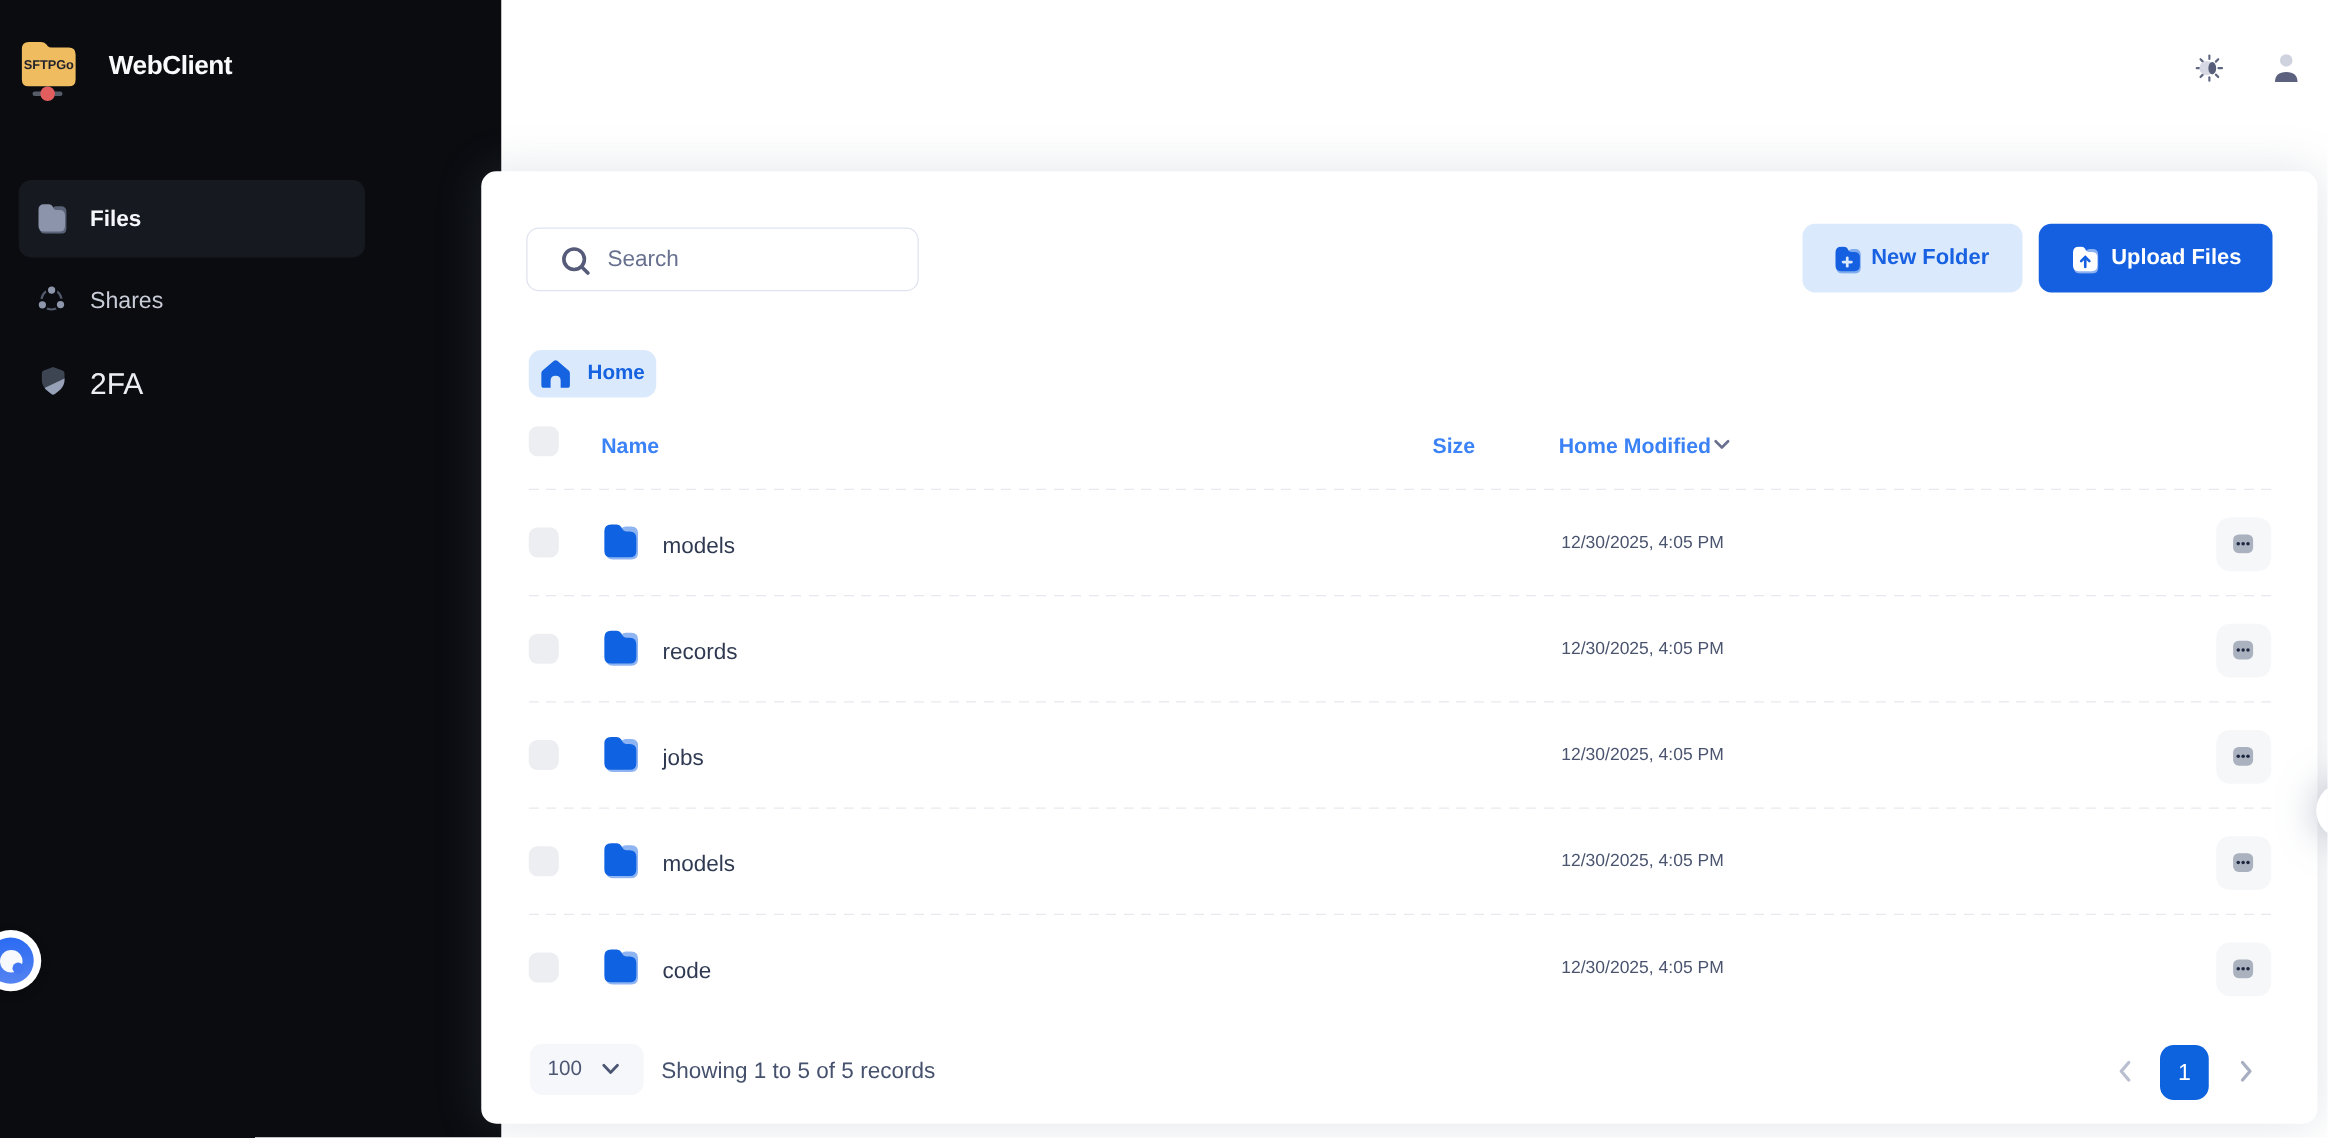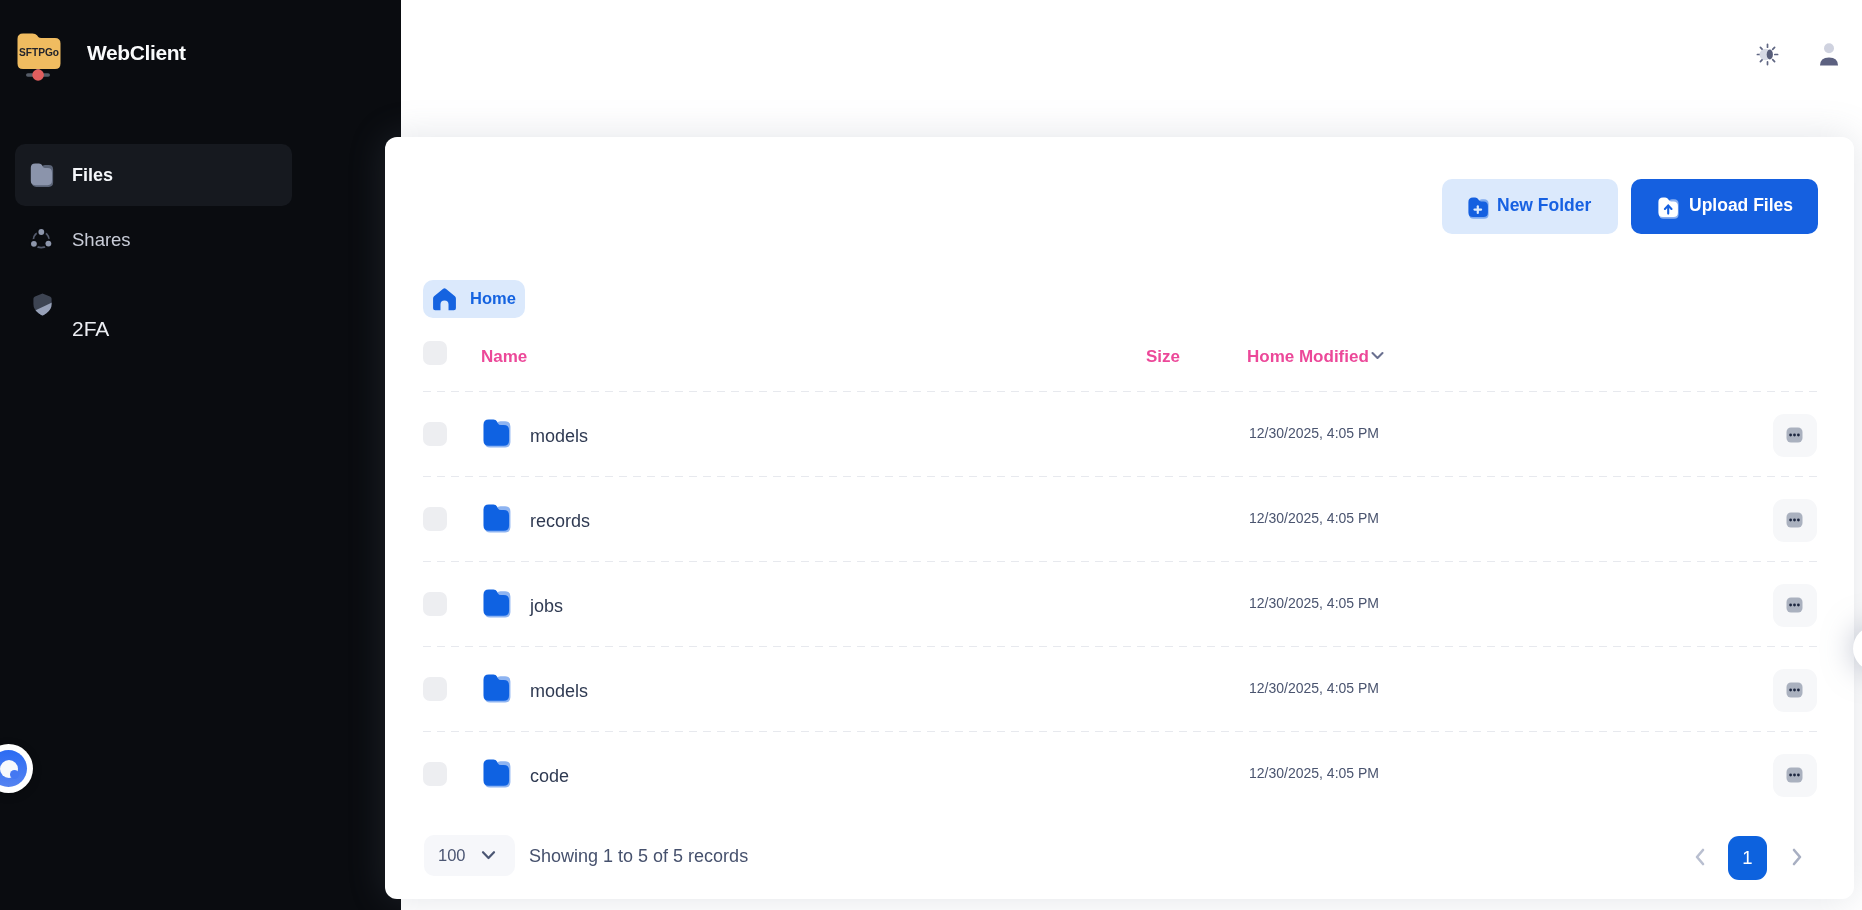--- a/index.html
+++ b/index.html
@@ -7,21 +7,21 @@
   body { font-family:"Liberation Sans", sans-serif; background:#ffffff; position:relative; }
   .abs { position:absolute; }
 
   
   #sidebar { position:absolute; left:0; top:0; width:401px; height:910px; background:#0a0c10; }
   #brand { position:absolute; left:87px; top:41px; font-size:21px; font-weight:bold; color:#fafbfc; letter-spacing:-0.4px; }
   #nav-files { position:absolute; left:15px; top:144px; width:277px; height:62px; border-radius:10px; background:#16191f; }
   .nav-label { position:absolute; left:72px; font-size:18px; }
   #lbl-files  { top:164.5px; color:#f5f7fa; font-weight:700; }
   #lbl-shares { top:229px; color:#c9cdd8; font-weight:400; font-size:18.5px; }
-  #lbl-2fa    { top:294px; color:#eceef3; font-weight:400; font-size:21px;margin-top:23px; }
+  #lbl-2fa    { top:294px; color:#eceef3; font-weight:400; font-size:24px; }
 
   
 
   
   #card { position:absolute; left:385px; top:137px; width:1469px; height:762px;
           background:#ffffff; border-radius:12px;
           box-shadow:0 0 38px rgba(110,122,142,0.20); }
 
   #search { position:absolute; left:36px; top:45px; width:314px; height:51px;
             border:1.5px solid #dfe3ef; border-radius:10px; }
@@ -32,21 +32,21 @@
   #btn-upload   { left:1246px; width:187px; background:#1560e0; color:#ffffff; }
   .btn span { position:absolute; top:16px; }
   #btn-newfolder span { left:55px; }
   #btn-upload span { left:58px; }
 
   #home-chip { position:absolute; left:38px; top:143px; width:102px; height:38px; border-radius:10px; background:#dbe9fc; }
   #home-chip span { position:absolute; left:47px; top:9px; font-size:16.5px; font-weight:700; color:#1563e0; }
 
   .checkbox { position:absolute; width:24px; height:24px; border-radius:7px; background:#edeef1; }
 
-  .hdr { position:absolute; top:209.5px; font-size:17px; font-weight:700; color:#ec4899; }
+  .hdr { position:absolute; top:209.5px; font-size:17px; font-weight:700; color:#3b82f6; }
 
   .sep { position:absolute; left:38px; width:1394px; height:1px;
          background:repeating-linear-gradient(90deg,#e7e9ee 0 8px,transparent 8px 14px); }
 
   .rowname { position:absolute; left:145px; font-size:18px; font-weight:500; color:#2f3a52; }
   .rowdate { position:absolute; left:864px; font-size:14px; color:#4a546f; }
   .action { position:absolute; left:1388px; width:44px; height:43px; border-radius:11px; background:#f6f7f9; }
 
   #pagesel { position:absolute; left:39px; top:698px; width:91px; height:41px; border-radius:10px; background:#f6f7fa; }
   #pagesel span { position:absolute; left:14px; top:11px; font-size:16.5px; color:#4b5673; }
@@ -126,20 +126,27 @@
   <circle cx="11.3" cy="13.5" r="5.7" fill="#d6d9e4"></circle>
   <ellipse cx="15.8" cy="13.5" rx="3.1" ry="5.0" fill="#575d79"></ellipse>
 </svg>
 
 <svg class="abs" style="left:1816px; top:40px;" width="27" height="27" viewBox="0 0 27 27">
   <circle cx="13" cy="8.3" r="5" fill="#cfd2df"></circle>
   <path d="M4 25.6 Q4 17.5 13 17.5 Q22 17.5 22 25.6 Z" fill="#5c6180"></path>
 </svg>
 
 <div id="card">
+  <div id="search">
+    <svg class="abs" style="left:26px; top:13px;" width="25" height="25" viewBox="0 0 25 25">
+      <circle cx="11.3" cy="11.4" r="8.2" fill="none" stroke="#555b78" stroke-width="2.9"></circle>
+      <line x1="17.5" y1="17.6" x2="22.3" y2="22.4" stroke="#555b78" stroke-width="2.9" stroke-linecap="round"></line>
+    </svg>
+    <div class="ph">Search</div>
+  </div>
 
   <div class="btn" id="btn-upload">
     <svg class="abs" style="left:27px; top:17.5px;" width="21" height="22" viewBox="0 0 21 22">
       <path d="M0.4 5 Q0.4 0.4 5 0.4 L7.2 0.4 Q9.2 0.4 10.1 2 L10.7 3.1 Q11.5 4.5 13.1 4.5 L15.4 4.5 Q19.9 4.5 19.9 9 L19.9 15.4 Q19.9 19.9 15.4 19.9 L4.9 19.9 Q0.4 19.9 0.4 15.4 Z" fill="#ffffff" opacity="0.5" transform="matrix(-1 0 0 1 21 1.8)"></path>
       <path d="M0.4 5 Q0.4 0.4 5 0.4 L7.2 0.4 Q9.2 0.4 10.1 2 L10.7 3.1 Q11.5 4.5 13.1 4.5 L15.4 4.5 Q19.9 4.5 19.9 9 L19.9 15.4 Q19.9 19.9 15.4 19.9 L4.9 19.9 Q0.4 19.9 0.4 15.4 Z" fill="#ffffff"></path>
       <g stroke="#1560e0" stroke-width="2.1" stroke-linecap="round" fill="none">
         <line x1="10.2" y1="16.6" x2="10.2" y2="9"></line>
         <path d="M6.9 11.9 L10.2 8.6 L13.5 11.9"></path>
       </g>
     </svg>

